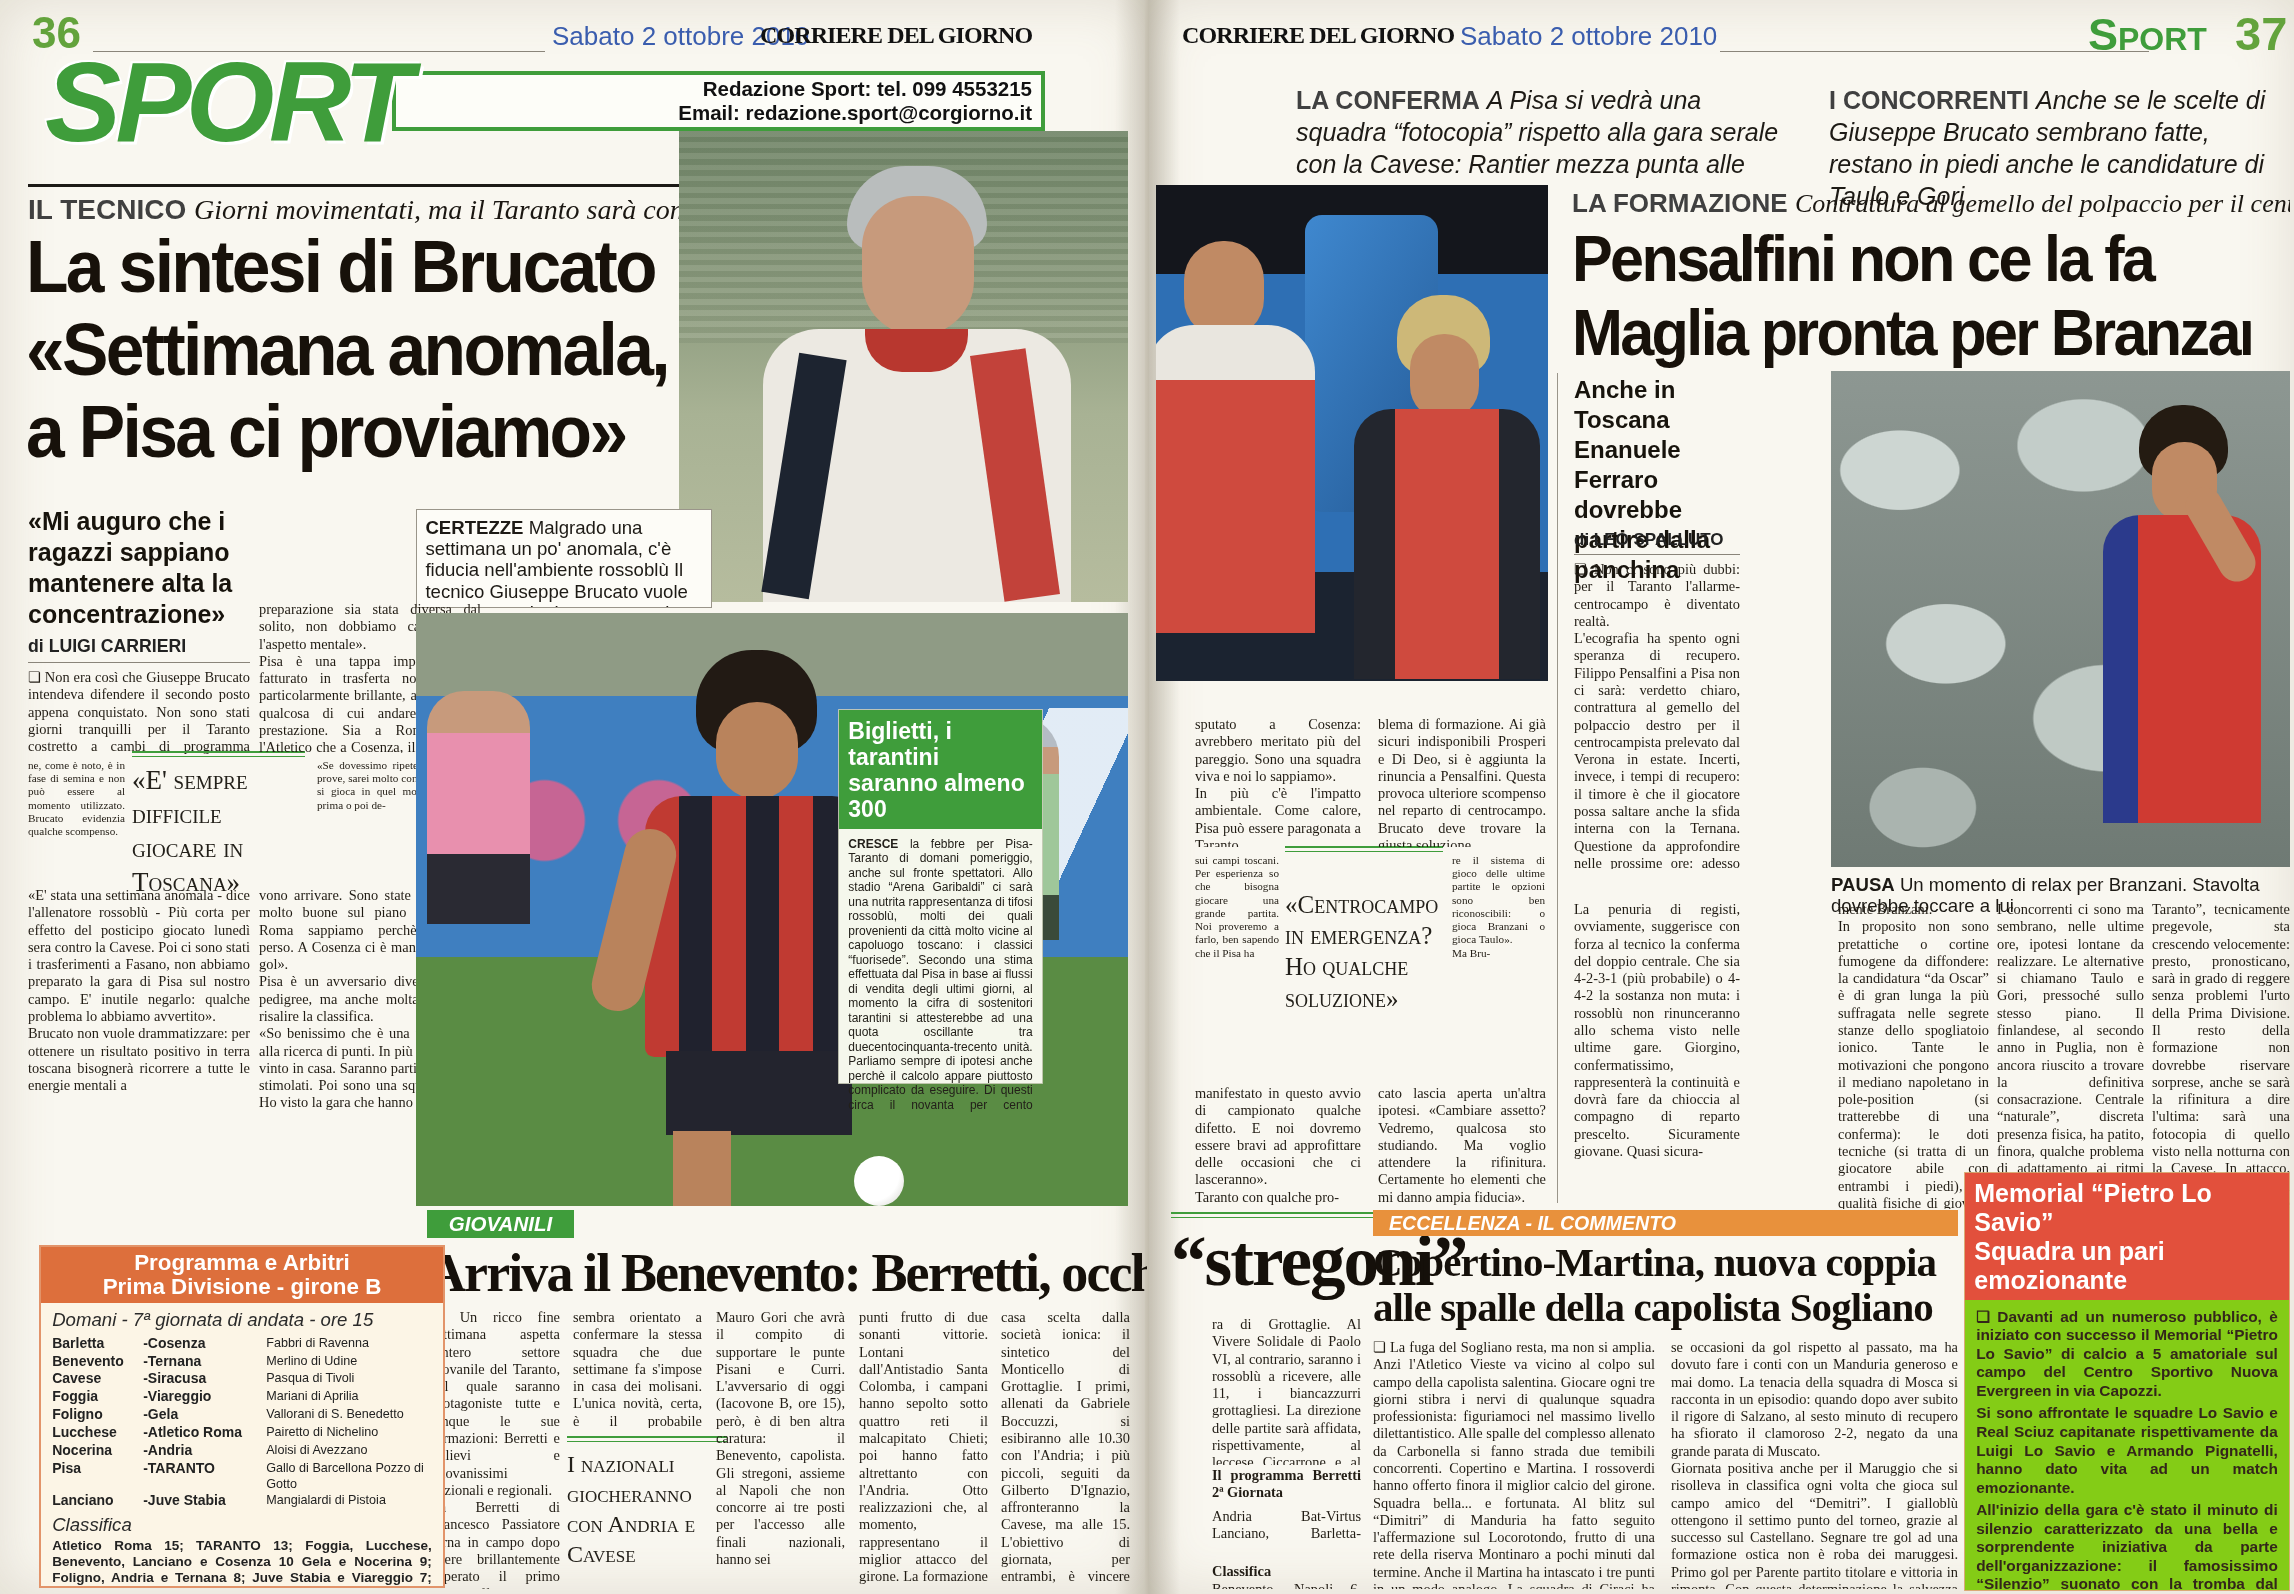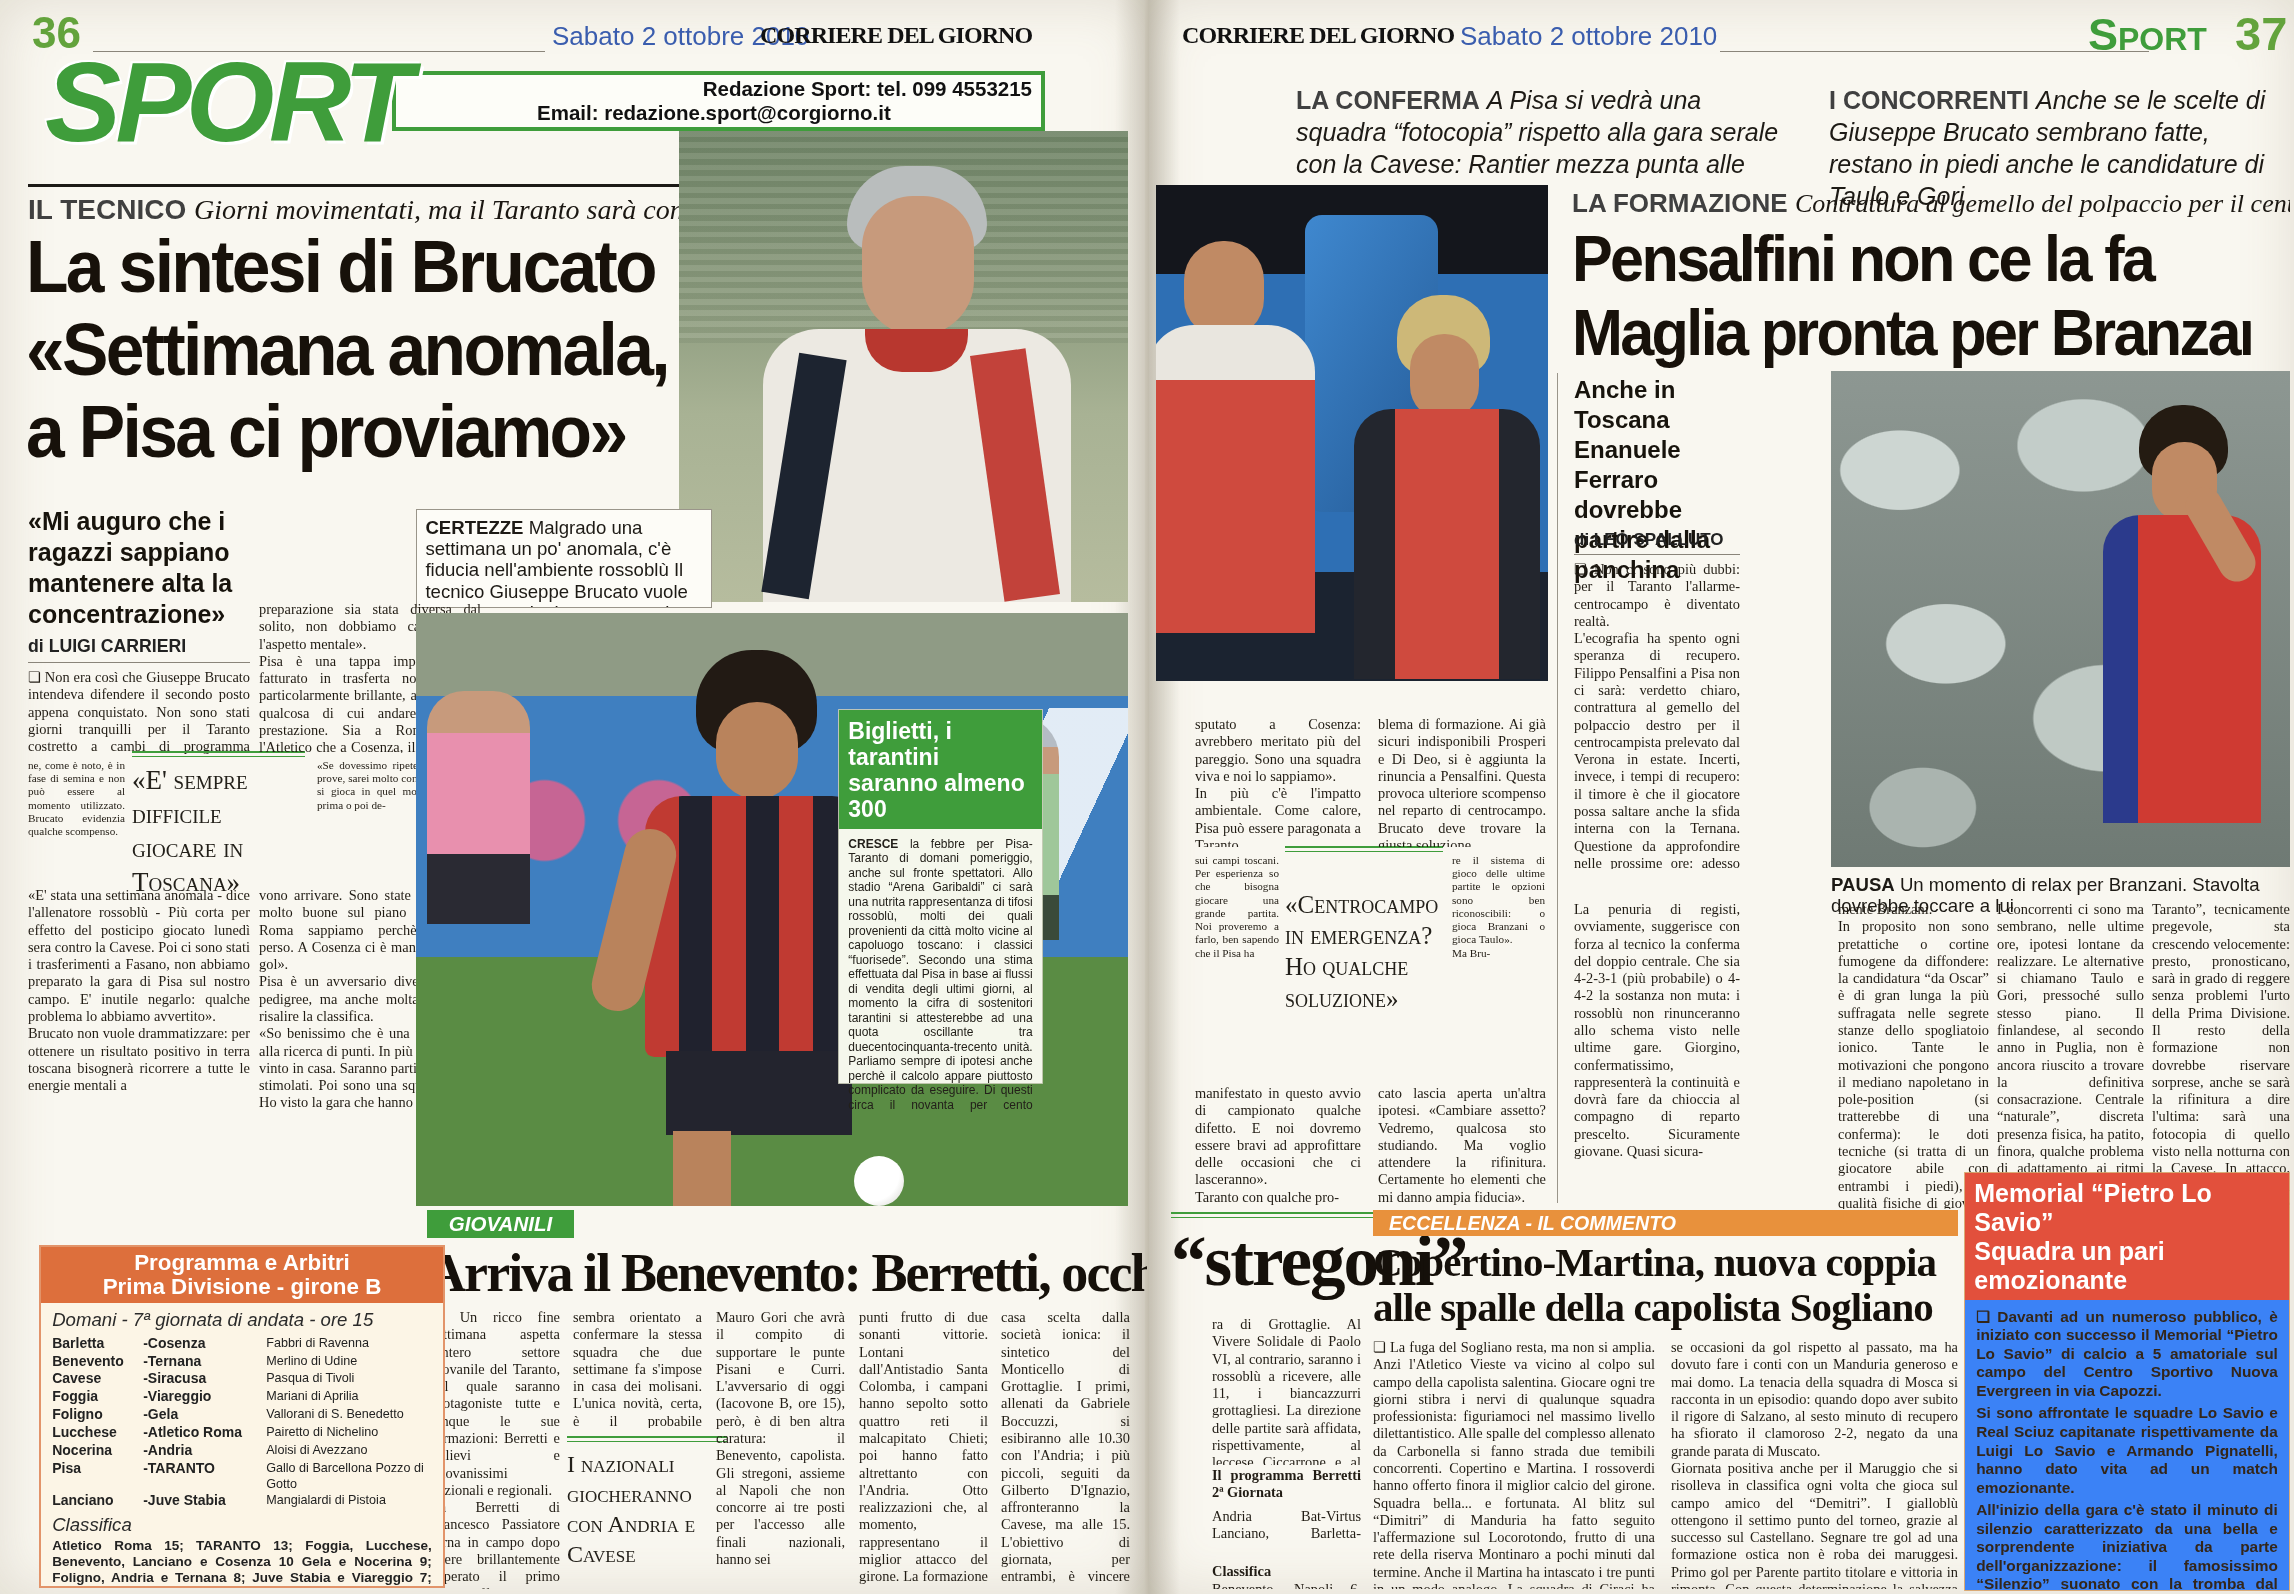--- a/index.html
+++ b/index.html
@@ -37,21 +37,21 @@
 <div class="abs" style="left:1115px;top:0;width:65px;height:1594px;background:linear-gradient(90deg,rgba(0,0,0,0),rgba(95,85,60,.20) 45%,rgba(95,85,60,.28) 52%,rgba(0,0,0,0));"></div>
 
 <div class="abs" style="left:32px;top:7.5px;font-size:44px;font-weight:bold;color:#63a33c;">36</div>
 <div class="abs hairline" style="left:93px;top:51px;width:452px;"></div>
 <div class="abs datecol" style="left:552px;top:20.5px;font-size:26px;">Sabato 2 ottobre 2010</div>
 <div class="abs mast" style="left:760px;top:22.4px;font-size:24px;letter-spacing:-0.9px;">CORRIERE DEL GIORNO</div>
 
 <div class="abs" style="left:392px;top:71px;width:653px;height:60px;background:#3f9d3b;padding:0;">
   <div class="abs" style="left:3.7px;top:3.7px;right:3.7px;bottom:3.7px;background:#fdfdf8;text-align:right;padding:2.8px 9.3px 0 0;box-sizing:border-box;">
     <div style="font-size:20.5px;font-weight:bold;color:#111;line-height:24px;">Redazione Sport: tel. 099 4553215</div>
-    <div style="font-size:20.5px;font-weight:bold;color:#111;line-height:24px;text-align:center;">Email: redazione.sport@corgiorno.it</div>
+    <div style="font-size:20.5px;font-weight:bold;color:#111;line-height:24px;">Email: redazione.sport@corgiorno.it</div>
   </div>
 </div>
 <div class="abs" style="left:45px;top:45px;font-size:114px;font-weight:bold;font-style:italic;color:#3f9d3b;letter-spacing:-5.6px;text-shadow:2.8px 2.8px 0 #fff,-1.9px -1.9px 0 #fff;line-height:1;">SPORT</div>
 
 <div class="abs" style="left:28px;top:184px;width:1100px;height:2.8px;background:#1c1a16;"></div>
 
 <div class="abs" style="left:28px;top:194px;font-size:28px;">
   <span class="kicklabel">IL TECNICO</span>
   <span class="kicktext">Giorni movimentati, ma il Taranto sarà concentrato</span>
 </div>
@@ -278,21 +278,21 @@
 
 <div class="abs" style="left:1373px;top:1210px;width:585px;height:26px;background:#e8913c;color:#fff;font-weight:bold;font-style:italic;font-size:19.6px;display:flex;align-items:center;padding-left:16px;box-sizing:border-box;">
   <span>ECCELLENZA - IL COMMENTO</span>
 </div>
 <div class="abs serifh" style="left:1373px;top:1240px;width:585px;font-size:41px;line-height:45px;letter-spacing:-0.9px;white-space:nowrap;overflow:hidden;">Copertino-Martina, nuova coppia</div>
 <div class="abs serifh" style="left:1373px;top:1285px;width:585px;font-size:41px;line-height:45px;letter-spacing:-0.9px;white-space:nowrap;overflow:hidden;">alle spalle della capolista Sogliano</div>
 <div class="abs col" style="left:1373px;top:1339px;width:282px;height:250px;">❏ La fuga del Sogliano resta, ma non si amplia. Anzi l'Atletico Vieste va vicino al colpo sul campo della capolista salentina. Giocare ogni tre giorni stibra i nervi di qualunque squadra professionista: figuriamoci nel massimo livello dilettantistico. Alle spalle del complesso allenato da Carbonella si fanno strada due temibili concorrenti. Copertino e Martina. I rossoverdi hanno offerto finora il miglior calcio del girone. Squadra bella... e fortunata. Al blitz sul “Dimitri” di Manduria ha fatto seguito l'affermazione sul Locorotondo, frutto di una rete della riserva Montinaro a pochi minuti dal termine. Anche il Martina ha intascato i tre punti in un modo analogo. La squadra di Ciraci ha avuto bisogno di un calcio di rigore nel periodo di recupero per avere ragione del Manduria. Terza affermazione consecutiva per i biancazzurri; seconda sconfitta in fila per i biancoverdi certamente in un periodo poco favorevole della stagione. E' stato un derby vibrante con il Martina che finalmente ha costruito numero-</div>
 <div class="abs col" style="left:1671px;top:1339px;width:287px;height:250px;">se occasioni da gol rispetto al passato, ma ha dovuto fare i conti con un Manduria generoso e mai domo. La tenacia della squadra di Mosca si racconta in un episodio: quando dopo aver subito il rigore di Salzano, al sesto minuto di recupero ha sfiorato il clamoroso 2-2, negato da una grande parata di Muscato.
 Giornata positiva anche per il Maruggio che si risolleva in classifica ogni volta che gioca sul campo amico del “Demitri”. I gialloblù ottengono il settimo punto del torneo, grazie al successo sul Castellano. Segnare tre gol ad una formazione ostica non è roba dei maruggesi. Primo gol per Parente partito titolare e vittoria in rimonta. Con questa determinazione la salvezza sarà un obiettivo raggiungibile. Ora, per il team di Alfredo Cimino, c'è da compiere un passo ulteriore: sbloccarsi in trasferta. Domenica il gioco a Lucera, dove la Liberty Monopoli ha subito la quinta sconfitta.</div>
 
-<div class="abs" style="left:1965px;top:1173px;width:324px;height:417px;background:#3b82f6;overflow:hidden;box-shadow:0 0 0 0.9px #d8a36a;">
+<div class="abs" style="left:1965px;top:1173px;width:324px;height:417px;background:#84cc16;overflow:hidden;box-shadow:0 0 0 0.9px #d8a36a;">
   <div style="background:#e2503c;color:#fff;padding:5.6px 9.3px;">
     <div style="font-size:25px;font-weight:bold;line-height:29px;">Memorial “Pietro Lo Savio”</div>
     <div style="font-size:25px;font-weight:bold;line-height:29px;">Squadra un pari emozionante</div>
   </div>
   <div class="sans" style="padding:7.5px 11.2px;color:#33261a;font-size:15.4px;line-height:18.6px;font-weight:bold;text-align:justify;">
     <div style="margin-bottom:3.7px;">❏ Davanti ad un numeroso pubblico, è iniziato con successo il Memorial “Pietro Lo Savio” di calcio a 5 amatoriale sul campo del Centro Sportivo Nuova Evergreen in via Capozzi.</div>
     <div style="margin-bottom:3.7px;">Si sono affrontate le squadre Lo Savio e Real Sciuz capitanate rispettivamente da Luigi Lo Savio e Armando Pignatelli, hanno dato vita ad un match emozionante.</div>
     <div style="margin-bottom:3.7px;">All'inizio della gara c'è stato il minuto di silenzio caratterizzato da una bella e sorprendente iniziativa da parte dell'organizzazione: il famosissimo “Silenzio” suonato con la tromba dal Angelo, gestore del centro sportivo.</div>
 
   </div>

